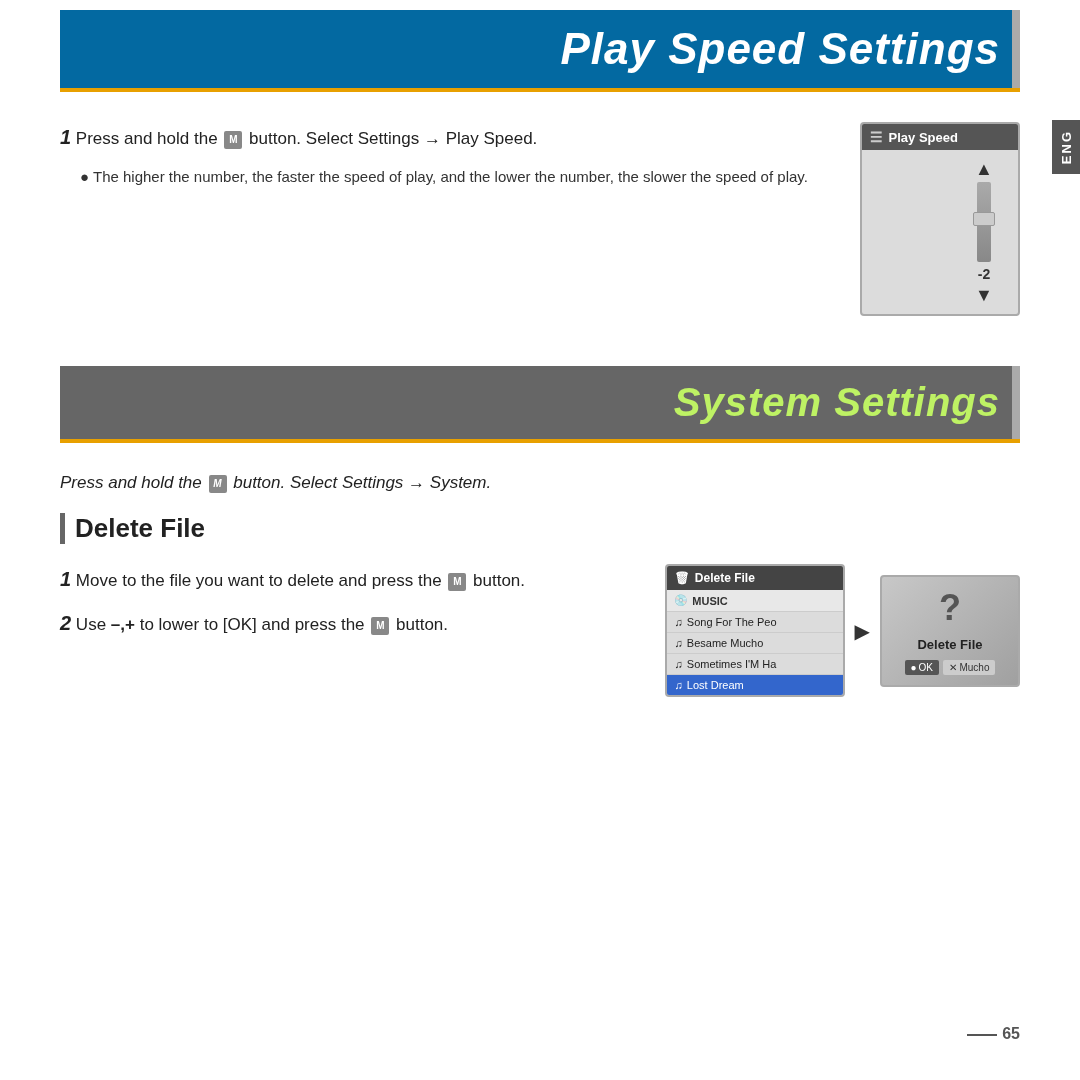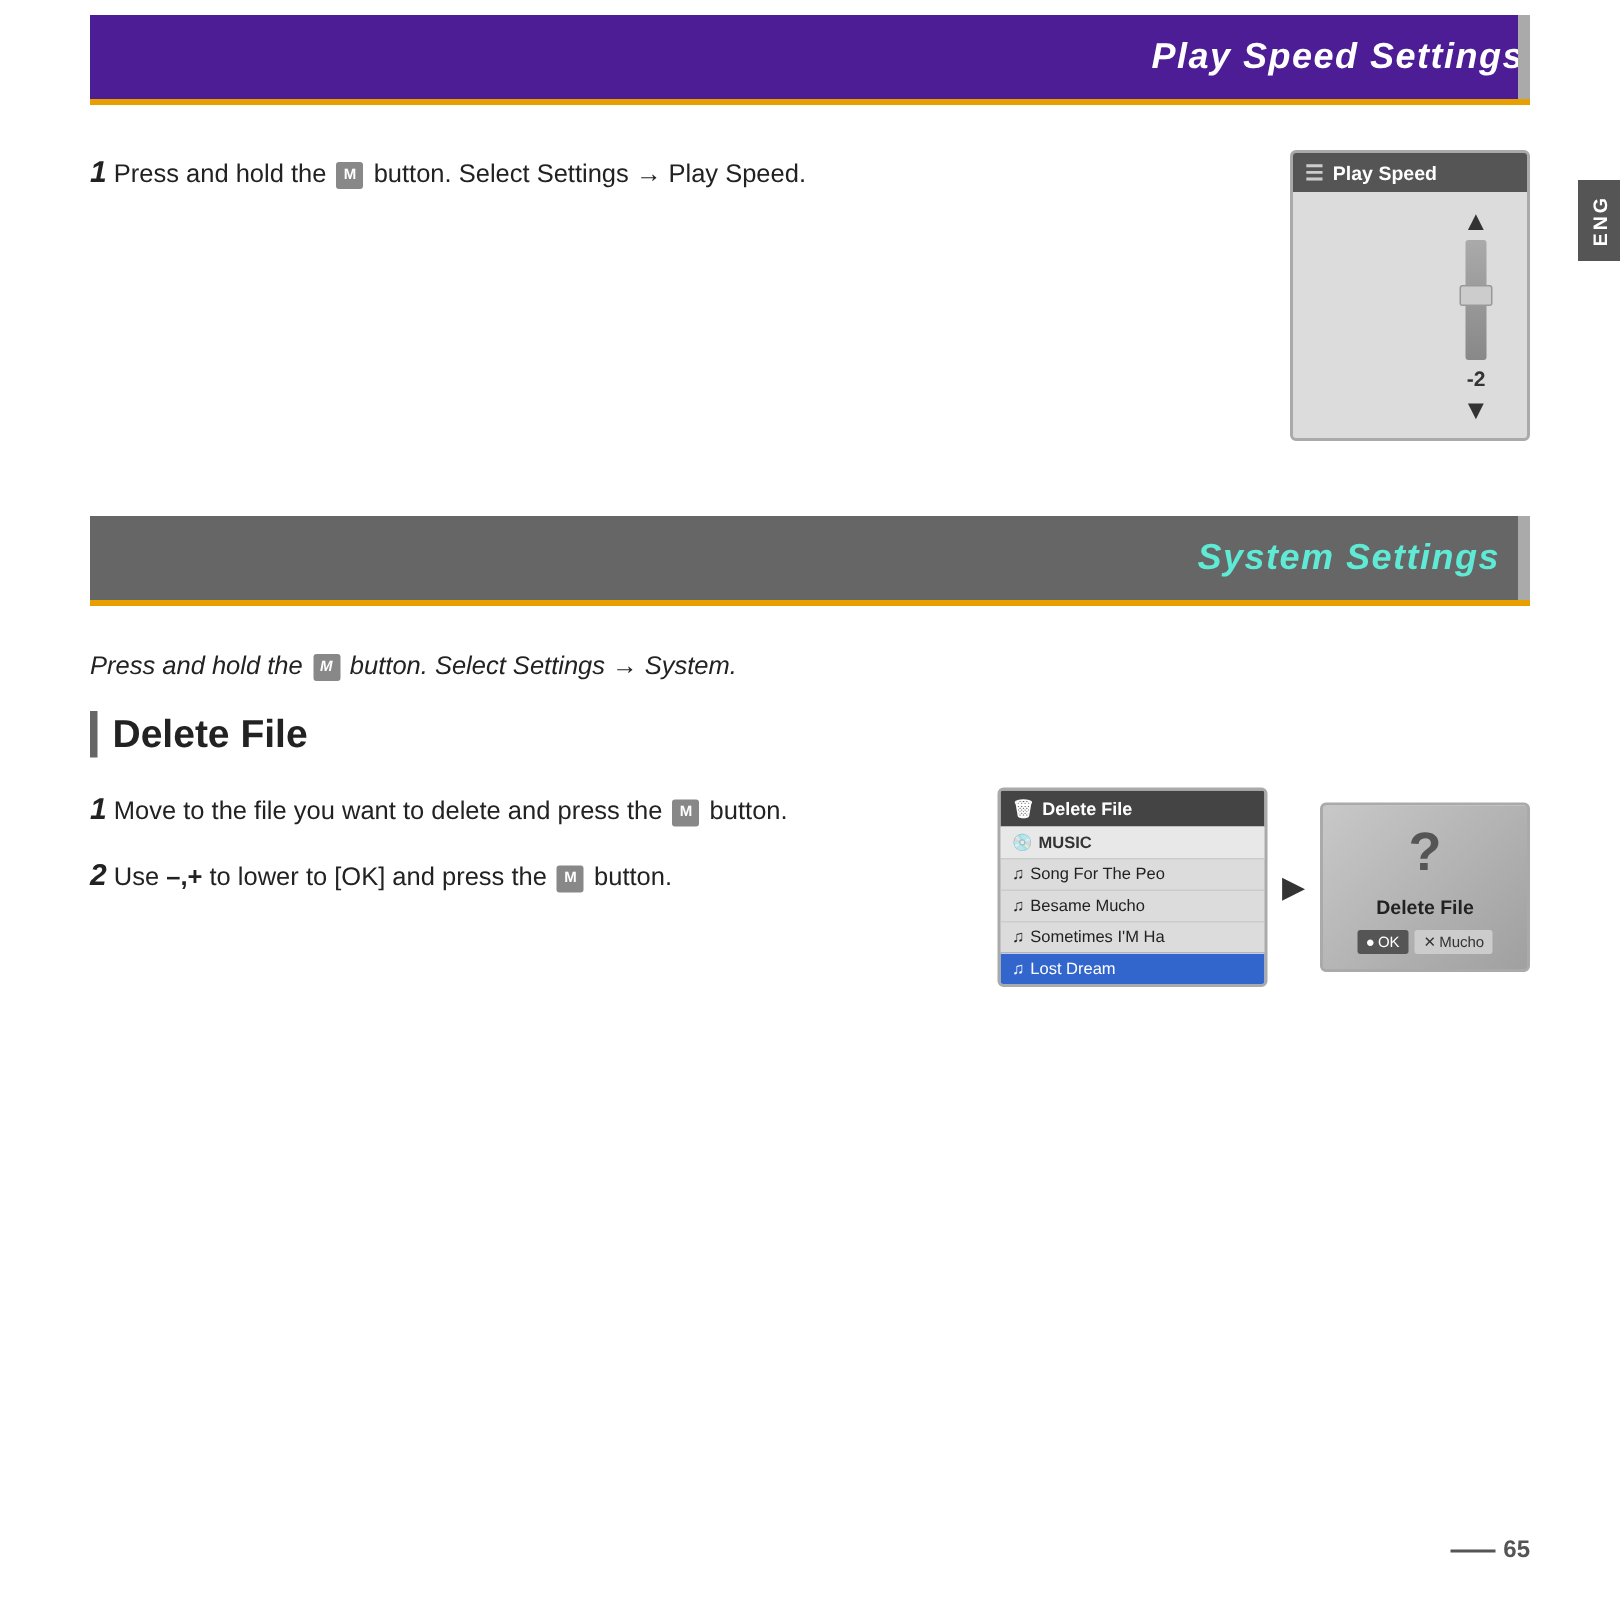--- a/index.html
+++ b/index.html
@@ -13,25 +13,25 @@
     }
 
     
     .top-section {
       padding: 0 60px;
       padding-top: 10px;
     }
 
     
     .section-header {
-      background: #4c1d95;
+      background: #0369a1;
       color: #ffffff;
       text-align: right;
-      padding: 14px 4px;
-      font-size: 24px;
+      padding: 14px 20px;
+      font-size: 44px;
       font-weight: bold;
       font-style: italic;
       letter-spacing: 1px;
       border-bottom: 4px solid #e8a000;
       margin-bottom: 30px;
       position: relative;
     }
     .section-header::after {
       content: '';
       display: block;
@@ -39,24 +39,24 @@
       right: 0;
       top: 0;
       bottom: 0;
       width: 8px;
       background: #aaaaaa;
     }
 
     
     .system-section-header {
       background: #666666;
-      color: #5eead4;
+      color: #bef264;
       text-align: right;
       padding: 14px 20px;
-      font-size: 24px;
+      font-size: 40px;
       font-weight: bold;
       font-style: italic;
       letter-spacing: 1px;
       border-bottom: 4px solid #e8a000;
       margin-bottom: 30px;
       position: relative;
     }
     .system-section-header::after {
       content: '';
       display: block;
@@ -371,20 +371,21 @@
     <div class="text-col">
 
       <div class="step">
         <span class="step-num">1</span>
         <span>Press and hold the</span>
         <span class="m-btn">M</span>
         <span>button. Select Settings → Play Speed.</span>
       </div>
 
 
+      <div class="bullet-text">The higher the number, the faster the speed of play, and the lower the number, the slower the speed of play.</div>
     </div>
 
     <div class="play-speed-widget">
       <div class="ps-header">
         <span class="ps-header-icon">☰</span>
         <span>Play Speed</span>
       </div>
       <div class="ps-body">
         <div style="display:flex; flex-direction:column; align-items:center; gap:4px;">
           <span class="ps-arrow">▲</span>

